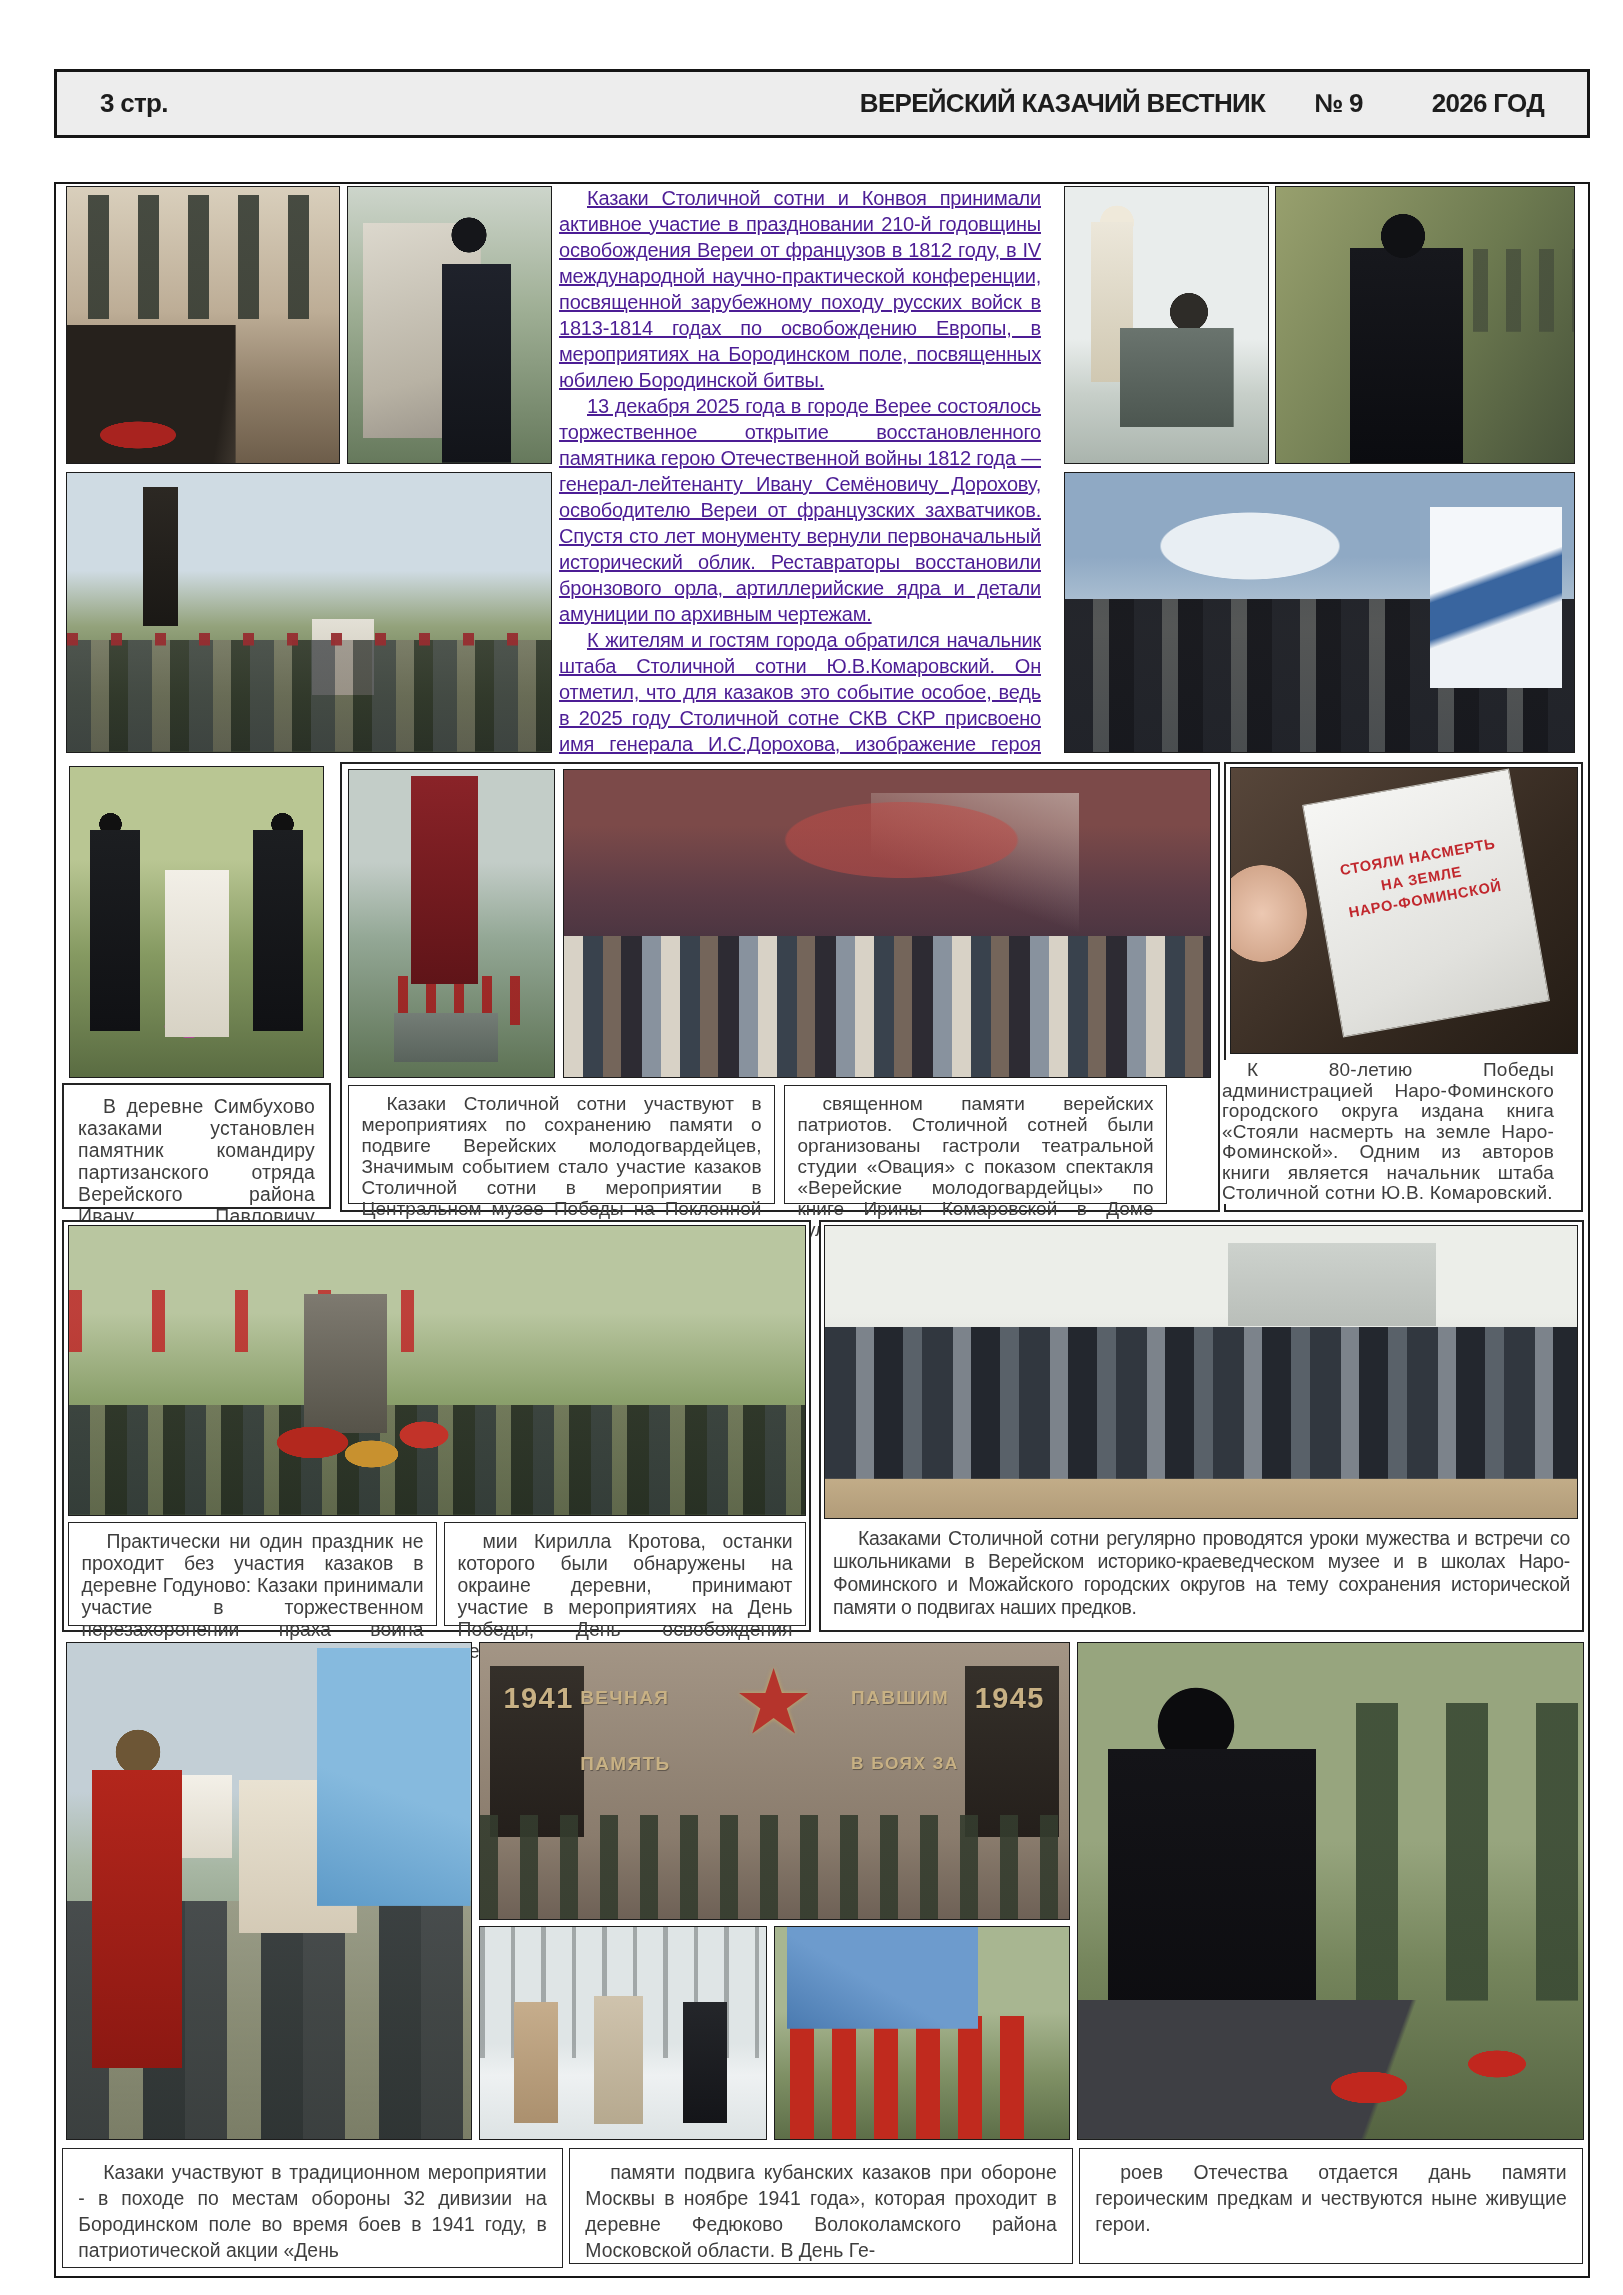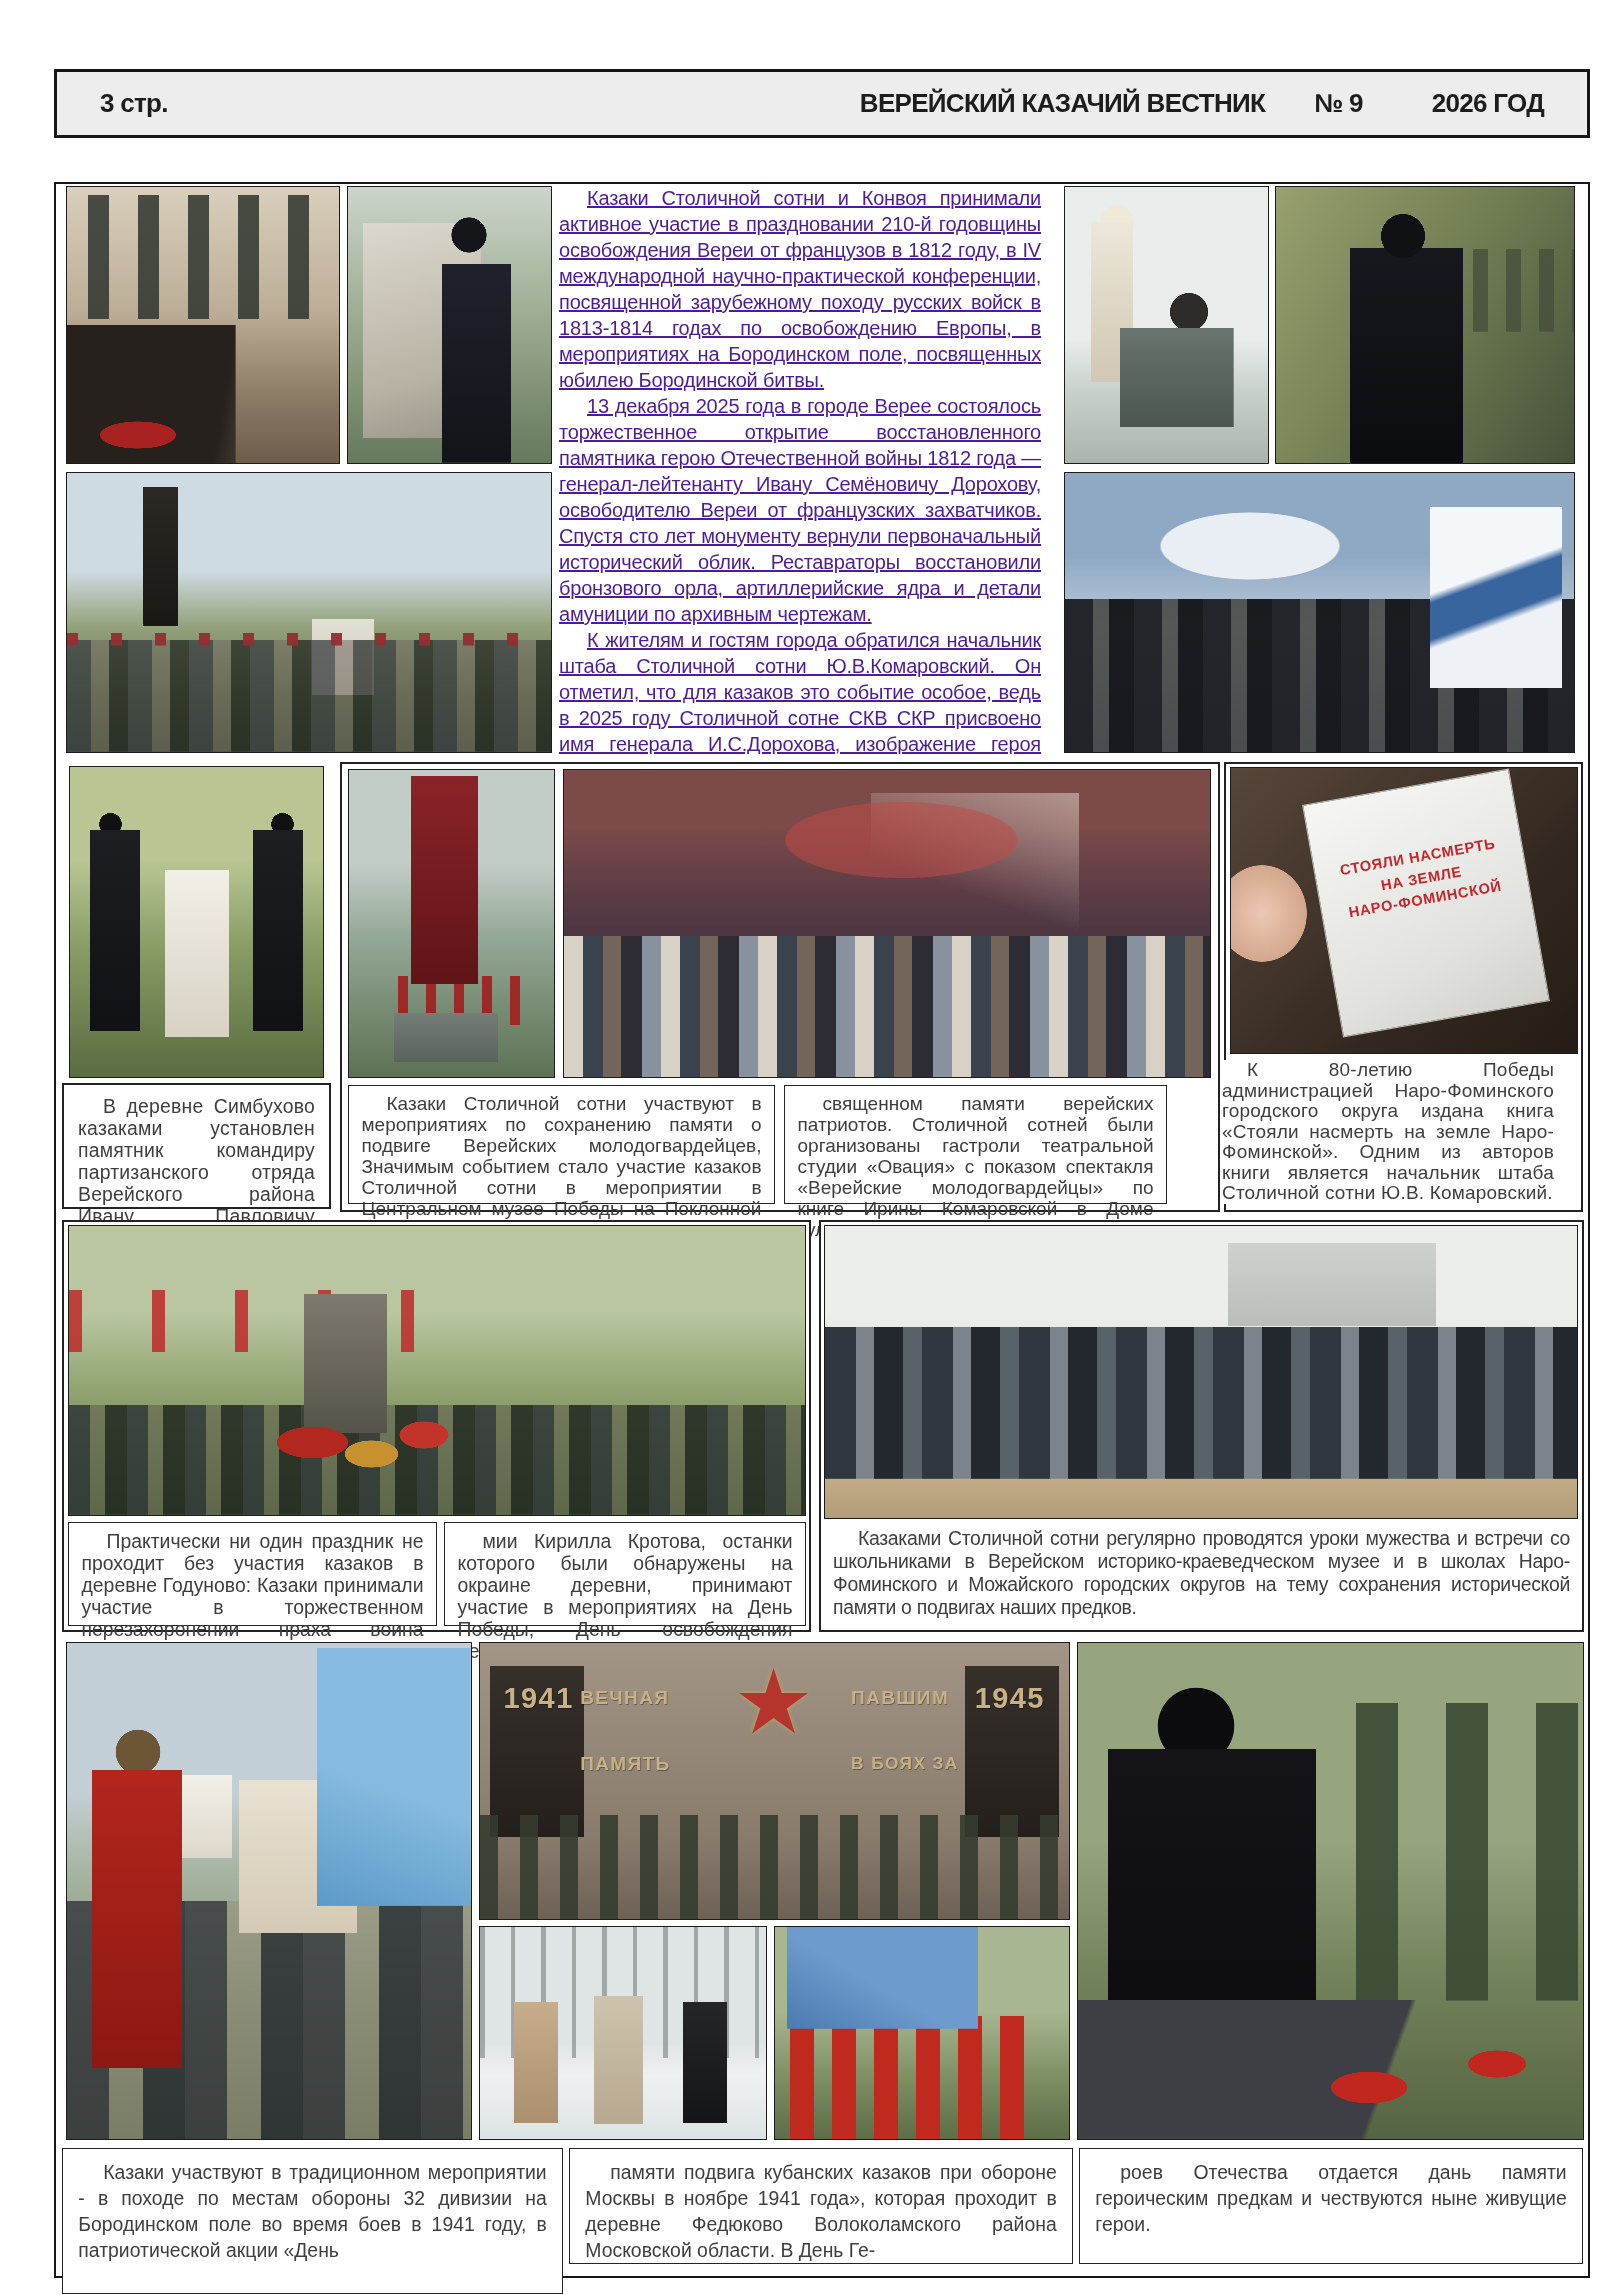--- a/index.html
+++ b/index.html
@@ -206,21 +206,21 @@
   <div class="ph" style="left:1077px;top:1642px;width:507px;height:498px;background:
         radial-gradient(ellipse,#c1271e 0 45%,rgba(0,0,0,0) 46%) 60% 94%/118px 49px no-repeat,
         radial-gradient(ellipse,#c1271e 0 45%,rgba(0,0,0,0) 46%) 90% 88%/90px 42px no-repeat,
         linear-gradient(110deg,#3e3f44 0 60%, rgba(0,0,0,0) 61%) 0 100%/100% 28% no-repeat,
         linear-gradient(#141418,#0a0a0d) 10% 88%/208px 375px no-repeat,
         radial-gradient(circle,#0c0c0e 0 45%,rgba(0,0,0,0) 46%) 14% 8%/132px 104px no-repeat,
         radial-gradient(ellipse,#b3261c 0 45%,rgba(0,0,0,0) 46%) 17% 26%/83px 42px no-repeat,
         repeating-linear-gradient(90deg, rgba(58,74,52,.9) 0 42px, rgba(0,0,0,0) 42px 90px) 100% 30%/45% 60% no-repeat,
         linear-gradient(180deg,#97a57e 0 40%,#75855c 65%,#556442);"></div>
 
-  <div class="cap" style="left:62px;top:2148px;width:501px;height:146px;padding:9.7px 15.3px;font-size:19.4px;line-height:26px;border-width:1.4px;">
+  <div class="cap" style="left:62px;top:2148px;width:501px;height:120px;padding:9.7px 15.3px;font-size:19.4px;line-height:26px;border-width:1.4px;">
     <p>Казаки участвуют в традиционном мероприятии - в походе по местам обороны 32 дивизии на Бородинском поле во время боев в 1941 году, в патриотической акции «День</p>
   </div>
   <div class="cap" style="left:569px;top:2148px;width:504px;height:116px;padding:9.7px 15.3px;font-size:19.4px;line-height:26px;border-width:1.4px;">
     <p>памяти подвига кубанских казаков при обороне Москвы в ноябре 1941 года», которая проходит в деревне Федюково Волоколамского района Московской области. В День Ге-</p>
   </div>
   <div class="cap" style="left:1079px;top:2148px;width:504px;height:116px;padding:9.7px 15.3px;font-size:19.4px;line-height:26px;border-width:1.4px;">
     <p>роев Отечества отдается дань памяти героическим предкам и чествуются ныне живущие герои.</p>
   </div>
 
 </div>

